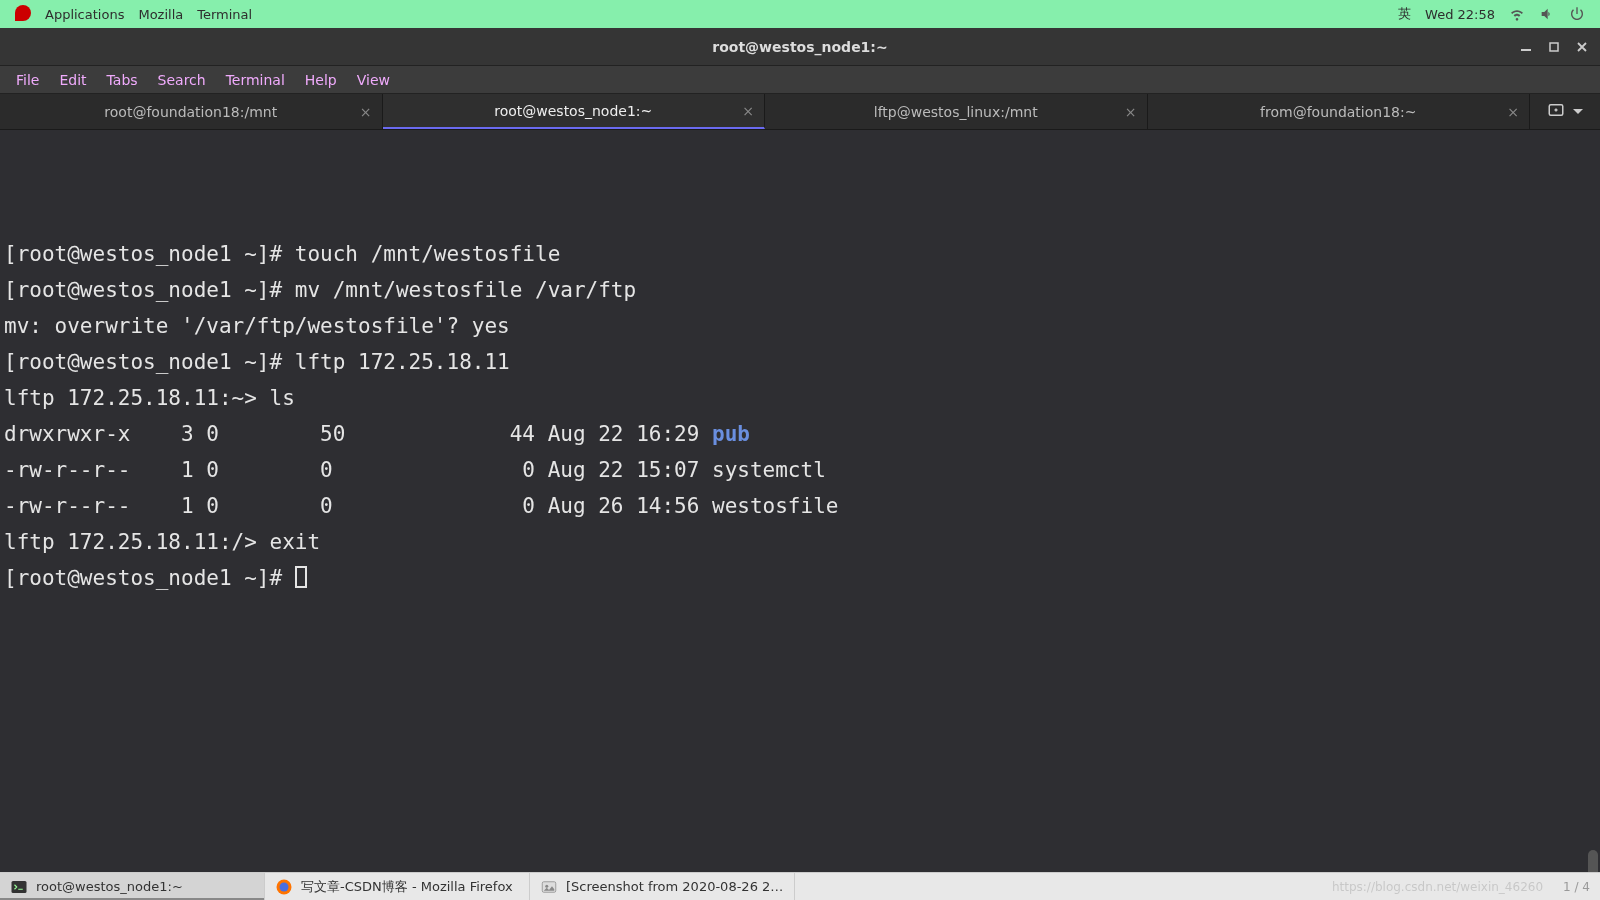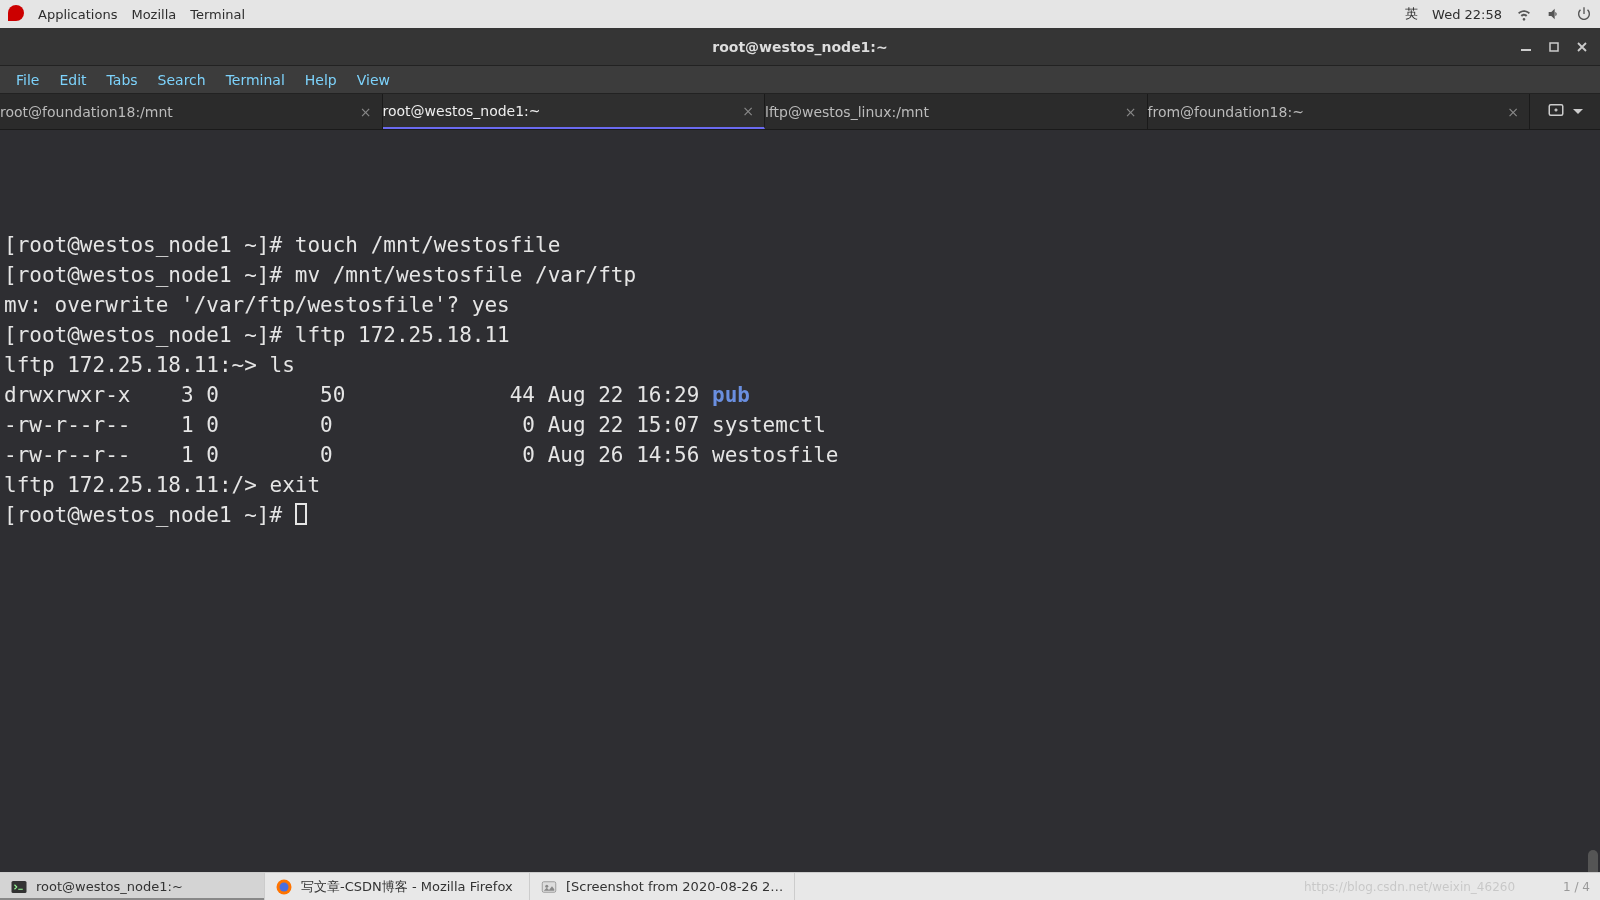--- a/index.html
+++ b/index.html
@@ -1,24 +1,24 @@
 <!DOCTYPE html>
 <html><head>
 <meta charset="utf-8">
 <style>
   * { margin: 0; padding: 0; box-sizing: border-box; }
   html, body { width: 1600px; height: 900px; overflow: hidden; font-family: "DejaVu Sans", "Cantarell", sans-serif; background: #2e3436; }
 
   
   .top-panel {
     height: 28px;
-    background: #e5e5e5;
-    display: flex;
-    align-items: center;
-    padding: 0 8px;
+    background: #86efac;
+    display: flex;
+    align-items: center;
+    padding: 0 15px;
     font-size: 13px;
     color: #2e2e2e;
   }
   .top-panel .left { display: flex; align-items: center; gap: 14px; }
   .top-panel .redhat {
     width: 16px; height: 16px;
     background: #cc0000;
     border-radius: 50% 50% 50% 0;
     display: inline-block;
     position: relative;
@@ -57,41 +57,42 @@
   }
 
   
   .menu-bar {
     height: 28px;
     background: #3c3c3c;
     display: flex;
     align-items: center;
     padding: 0 6px;
     gap: 0;
-    color: #7dd3fc;
+    color: #f0abfc;
     font-size: 14px;
     border-bottom: 1px solid #222;
     text-align: right;
   }
   .menu-bar .mitem { padding: 4px 10px; cursor: pointer; }
 
   
   .tab-bar {
     height: 36px;
     background: #2b2b2b;
     display: flex;
     align-items: stretch;
     color: #bbb;
     font-size: 14px;
     border-bottom: 1px solid #1a1a1a;
   }
   .tab {
     flex: 1;
     display: flex;
     align-items: center;
+    justify-content: center;
     position: relative;
     border-right: 1px solid #1a1a1a;
     cursor: pointer;
   }
   .tab.active {
     color: #eee;
     border-bottom: 2px solid #6a6af0;
     background: #2f2f2f;
   }
   .tab .close {
@@ -114,21 +115,21 @@
     border-right: 5px solid transparent;
     border-top: 5px solid #ccc;
   }
 
   
   .term {
     background: #2e2e32;
     color: #e5e5e5;
     font-family: "DejaVu Sans Mono", "Liberation Mono", monospace;
     font-size: 21px;
-    line-height: 30px;
+    line-height: 36px;
     white-space: pre;
     padding: 70px 4px 4px 4px;
     height: calc(900px - 28px - 38px - 28px - 36px - 28px);
     overflow: hidden;
     position: relative;
   }
   .term .dir { color: #6a8fe0; font-weight: bold; }
   .cursor-block {
     display: inline-block;
     width: 12px; height: 22px;
@@ -305,16 +306,16 @@
     <span class="ticon">
       <svg viewBox="0 0 24 24">
           <rect x="3" y="5" width="18" height="14" rx="2" fill="#ddd" stroke="#888"></rect>
           <circle cx="9" cy="11" r="2" fill="#888"></circle>
           <path d="M5 17l4-4 3 3 4-5 3 4v2H5z" fill="#888"></path>
         </svg>
     </span>
     <span class="label">[Screenshot from 2020-08-26 21-…</span>
   </div>
   <div class="filler">
-    <span style="opacity:.4; margin-right:48px;">https://blog.csdn.net/weixin_46260</span>
+    <span style="opacity:.4; margin-right:20px;">https://blog.csdn.net/weixin_46260</span>
     <span>1 / 4</span>
   </div>
 </div>
 
 </body></html>

